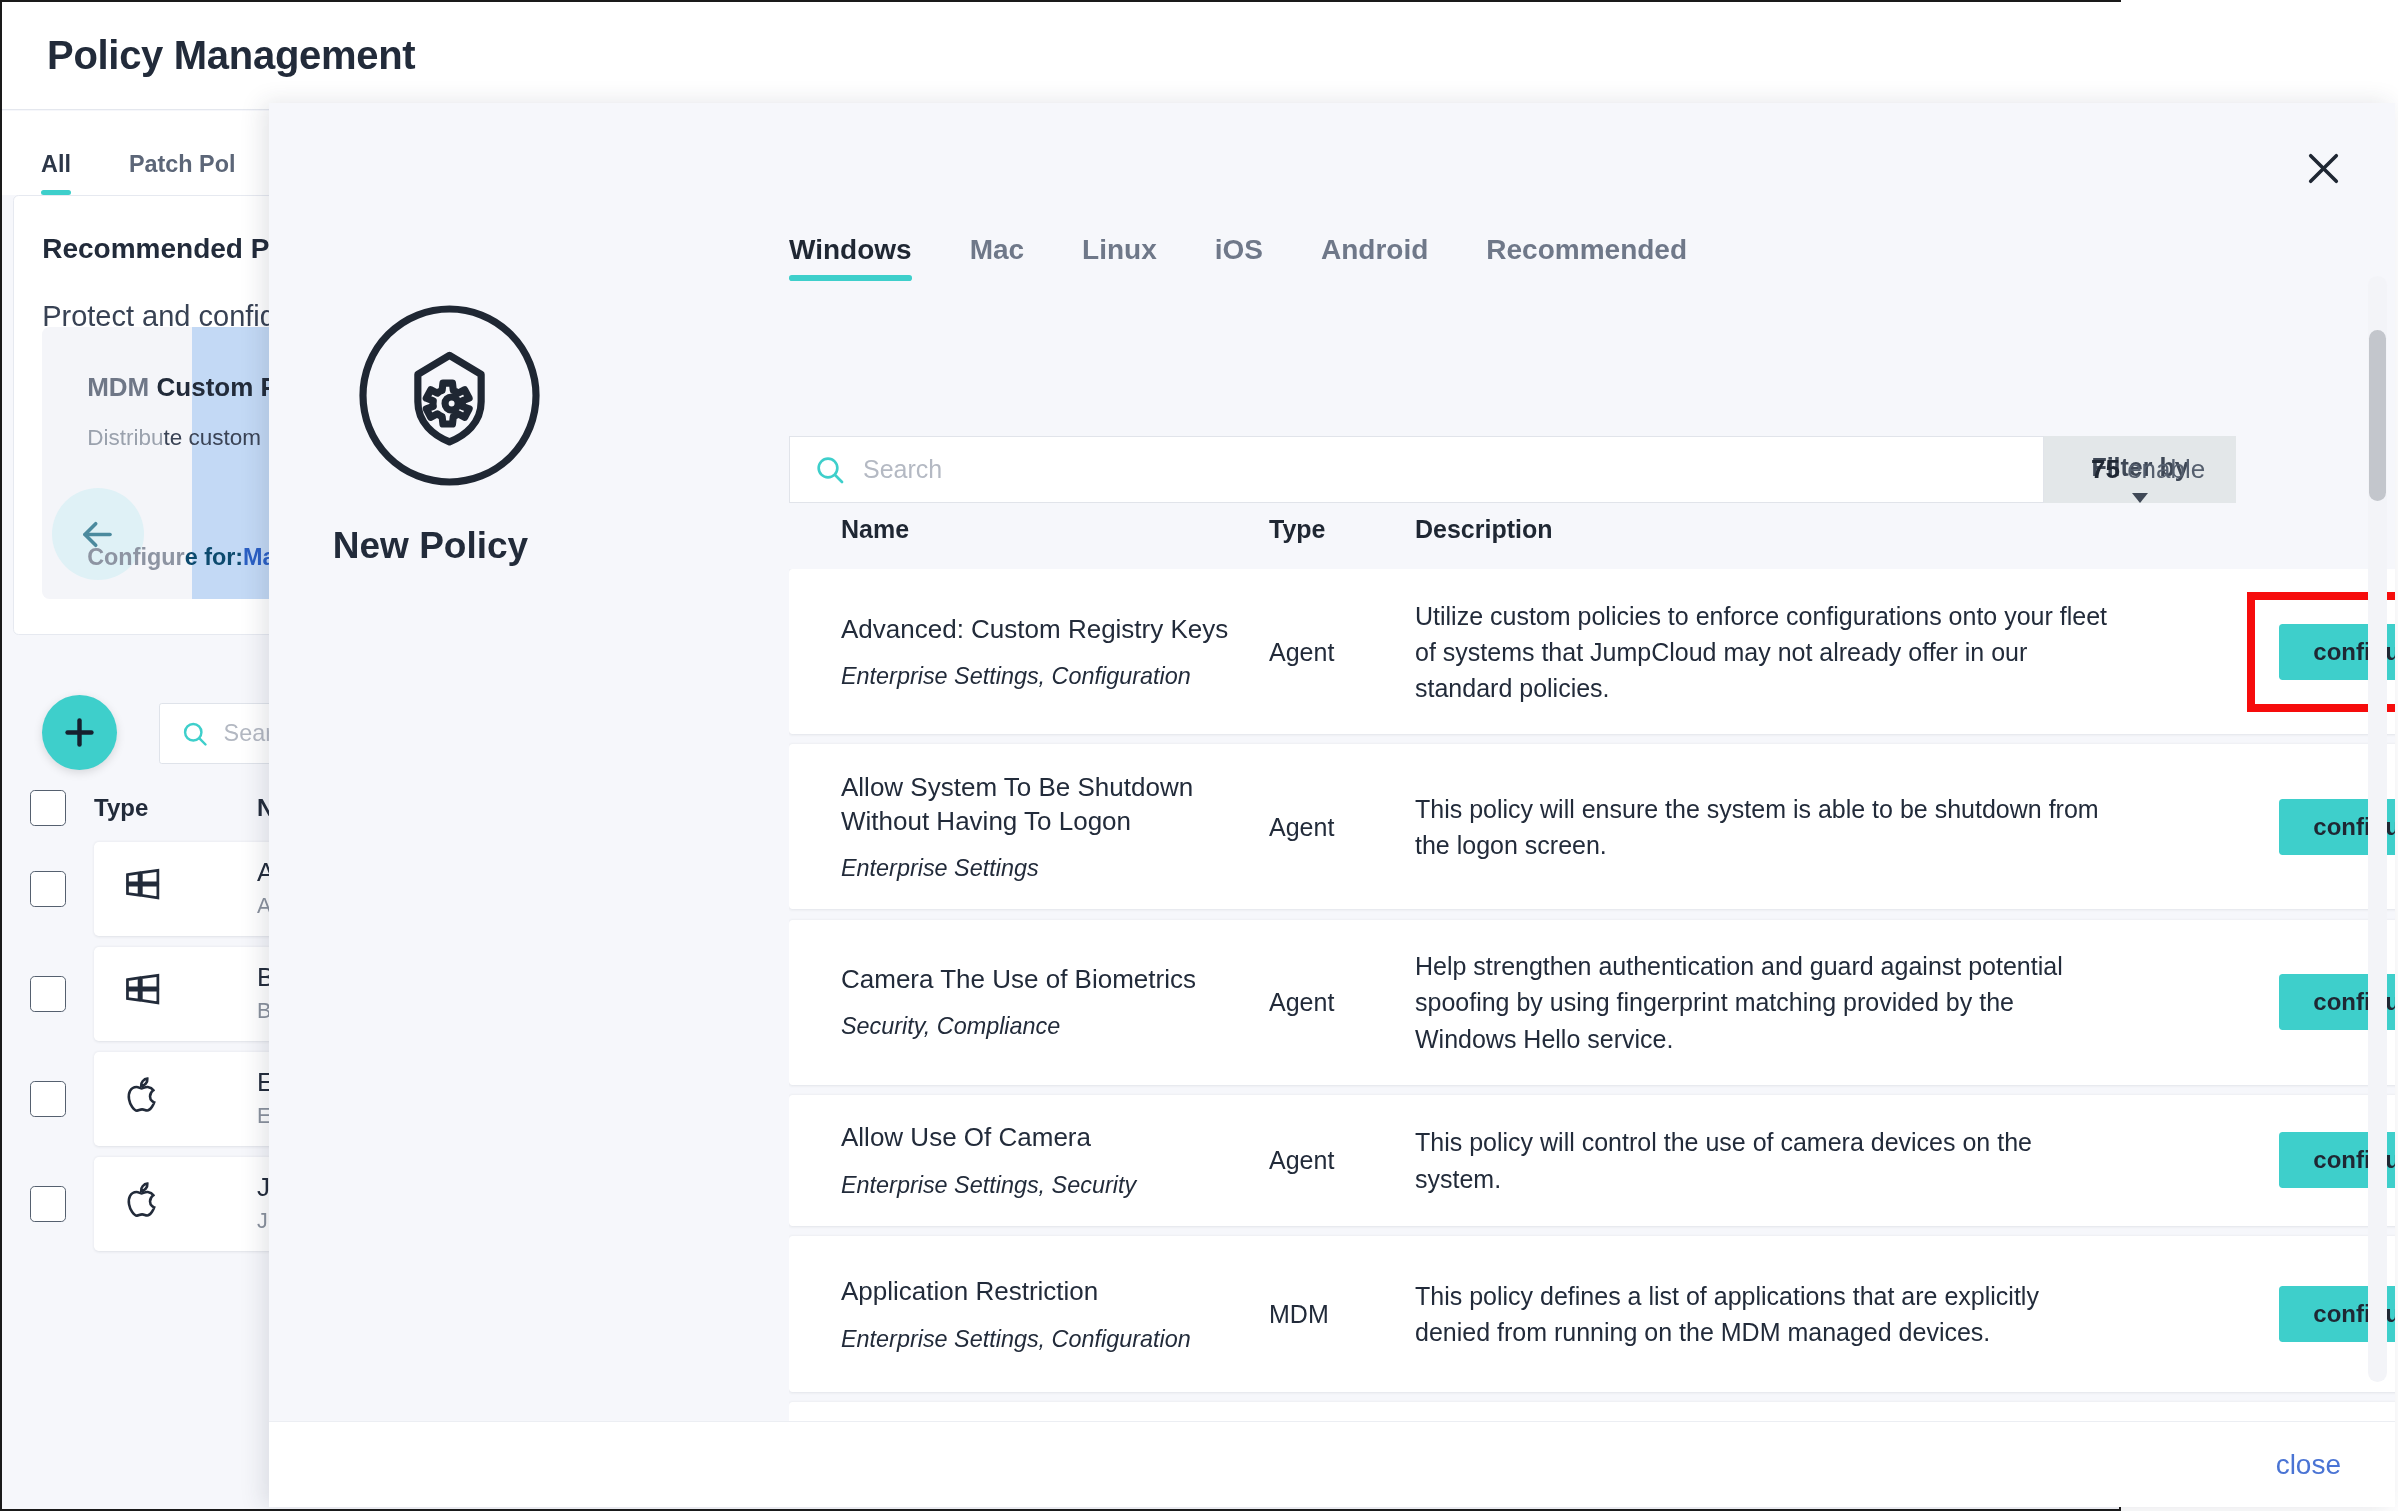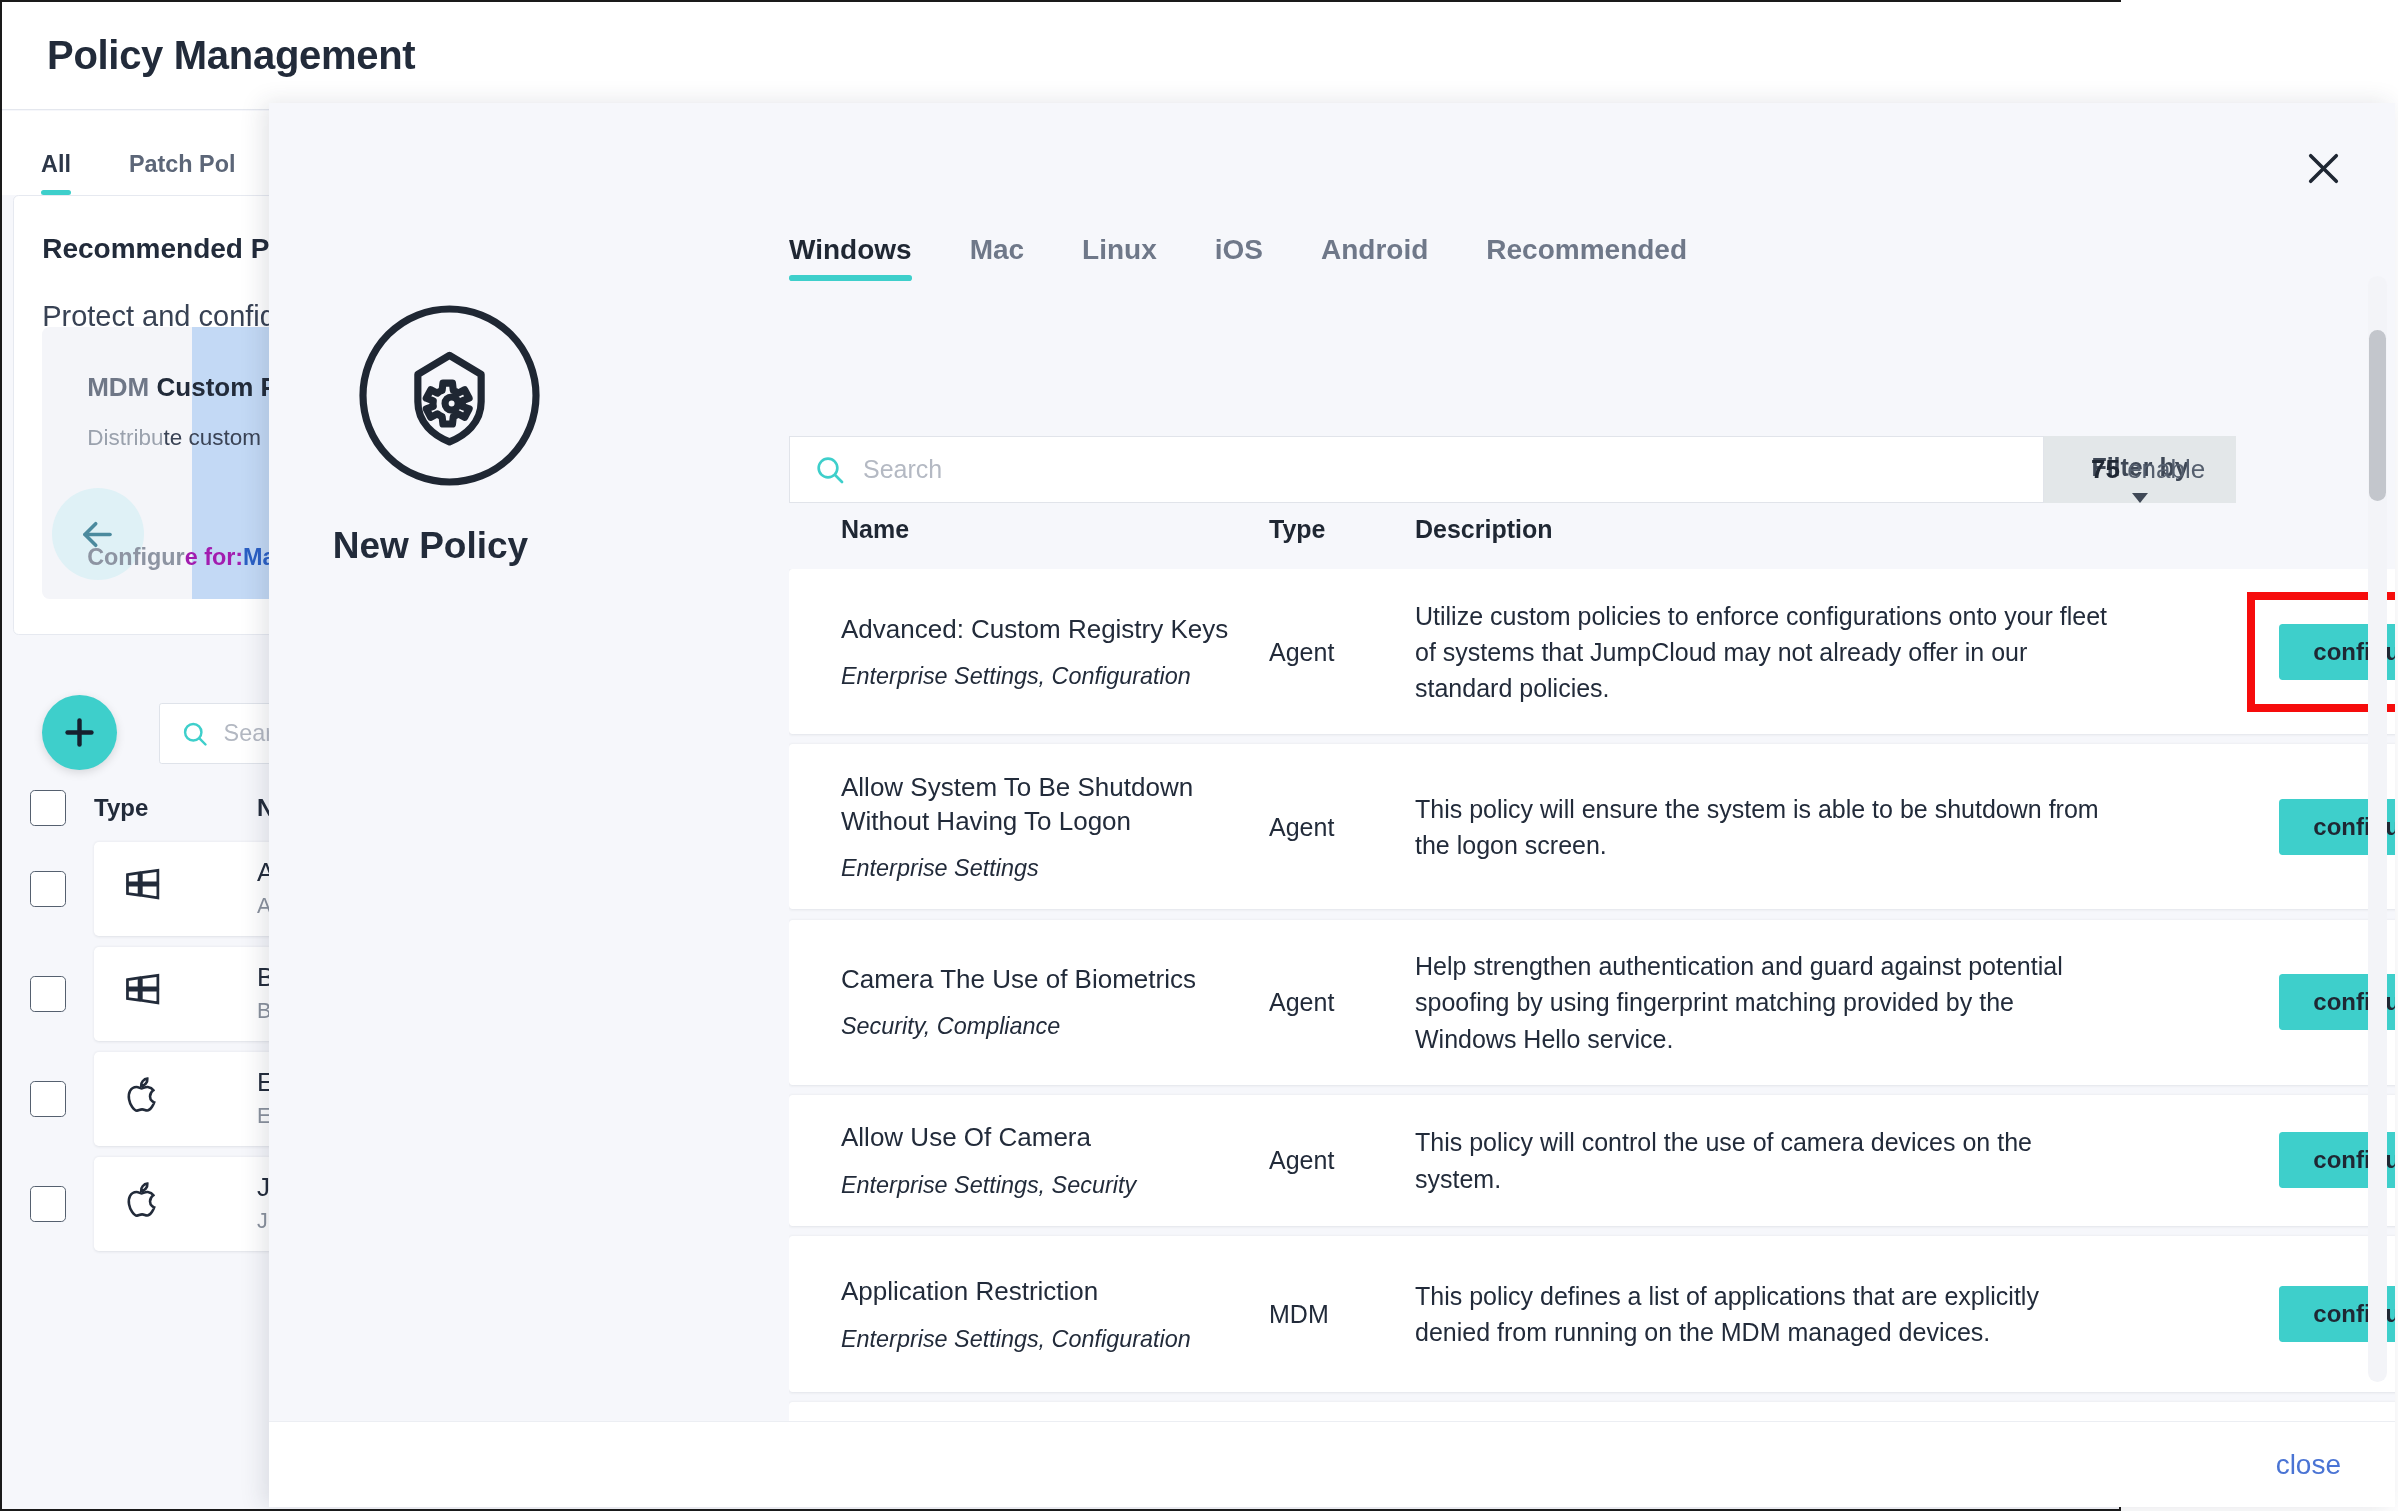--- a/index.html
+++ b/index.html
@@ -76,21 +76,21 @@
   .bg-card-desc b { color:#3a4355; font-weight:400; }
   .bg-back-circle {
     position:absolute; left:9.4px; top:161px; width:92px; height:92px;
     border-radius:50%; background:#dff1f6;
     display:flex; align-items:center; justify-content:center;
   }
   .bg-card-foot {
     position:absolute; left:45px; top:217px; font-size:23.4px;
     font-weight:700; color:#8d94a2;
   }
-  .bg-card-foot b { color:#a21caf; }
+  .bg-card-foot b { color:#0c4a6e; }
   .bg-card-foot span.link { color:#2a5fc4; }
 
   .bg-add-btn {
     position:absolute; left:40px; top:693px; width:75px; height:75px;
     border-radius:50%; background:#3ecfcb;
     box-shadow:0 2.8px 9.4px rgba(0,0,0,0.13);
     display:flex; align-items:center; justify-content:center;
   }
   .bg-search {
     position:absolute; left:157px; top:701px; width:468px; height:61px;

